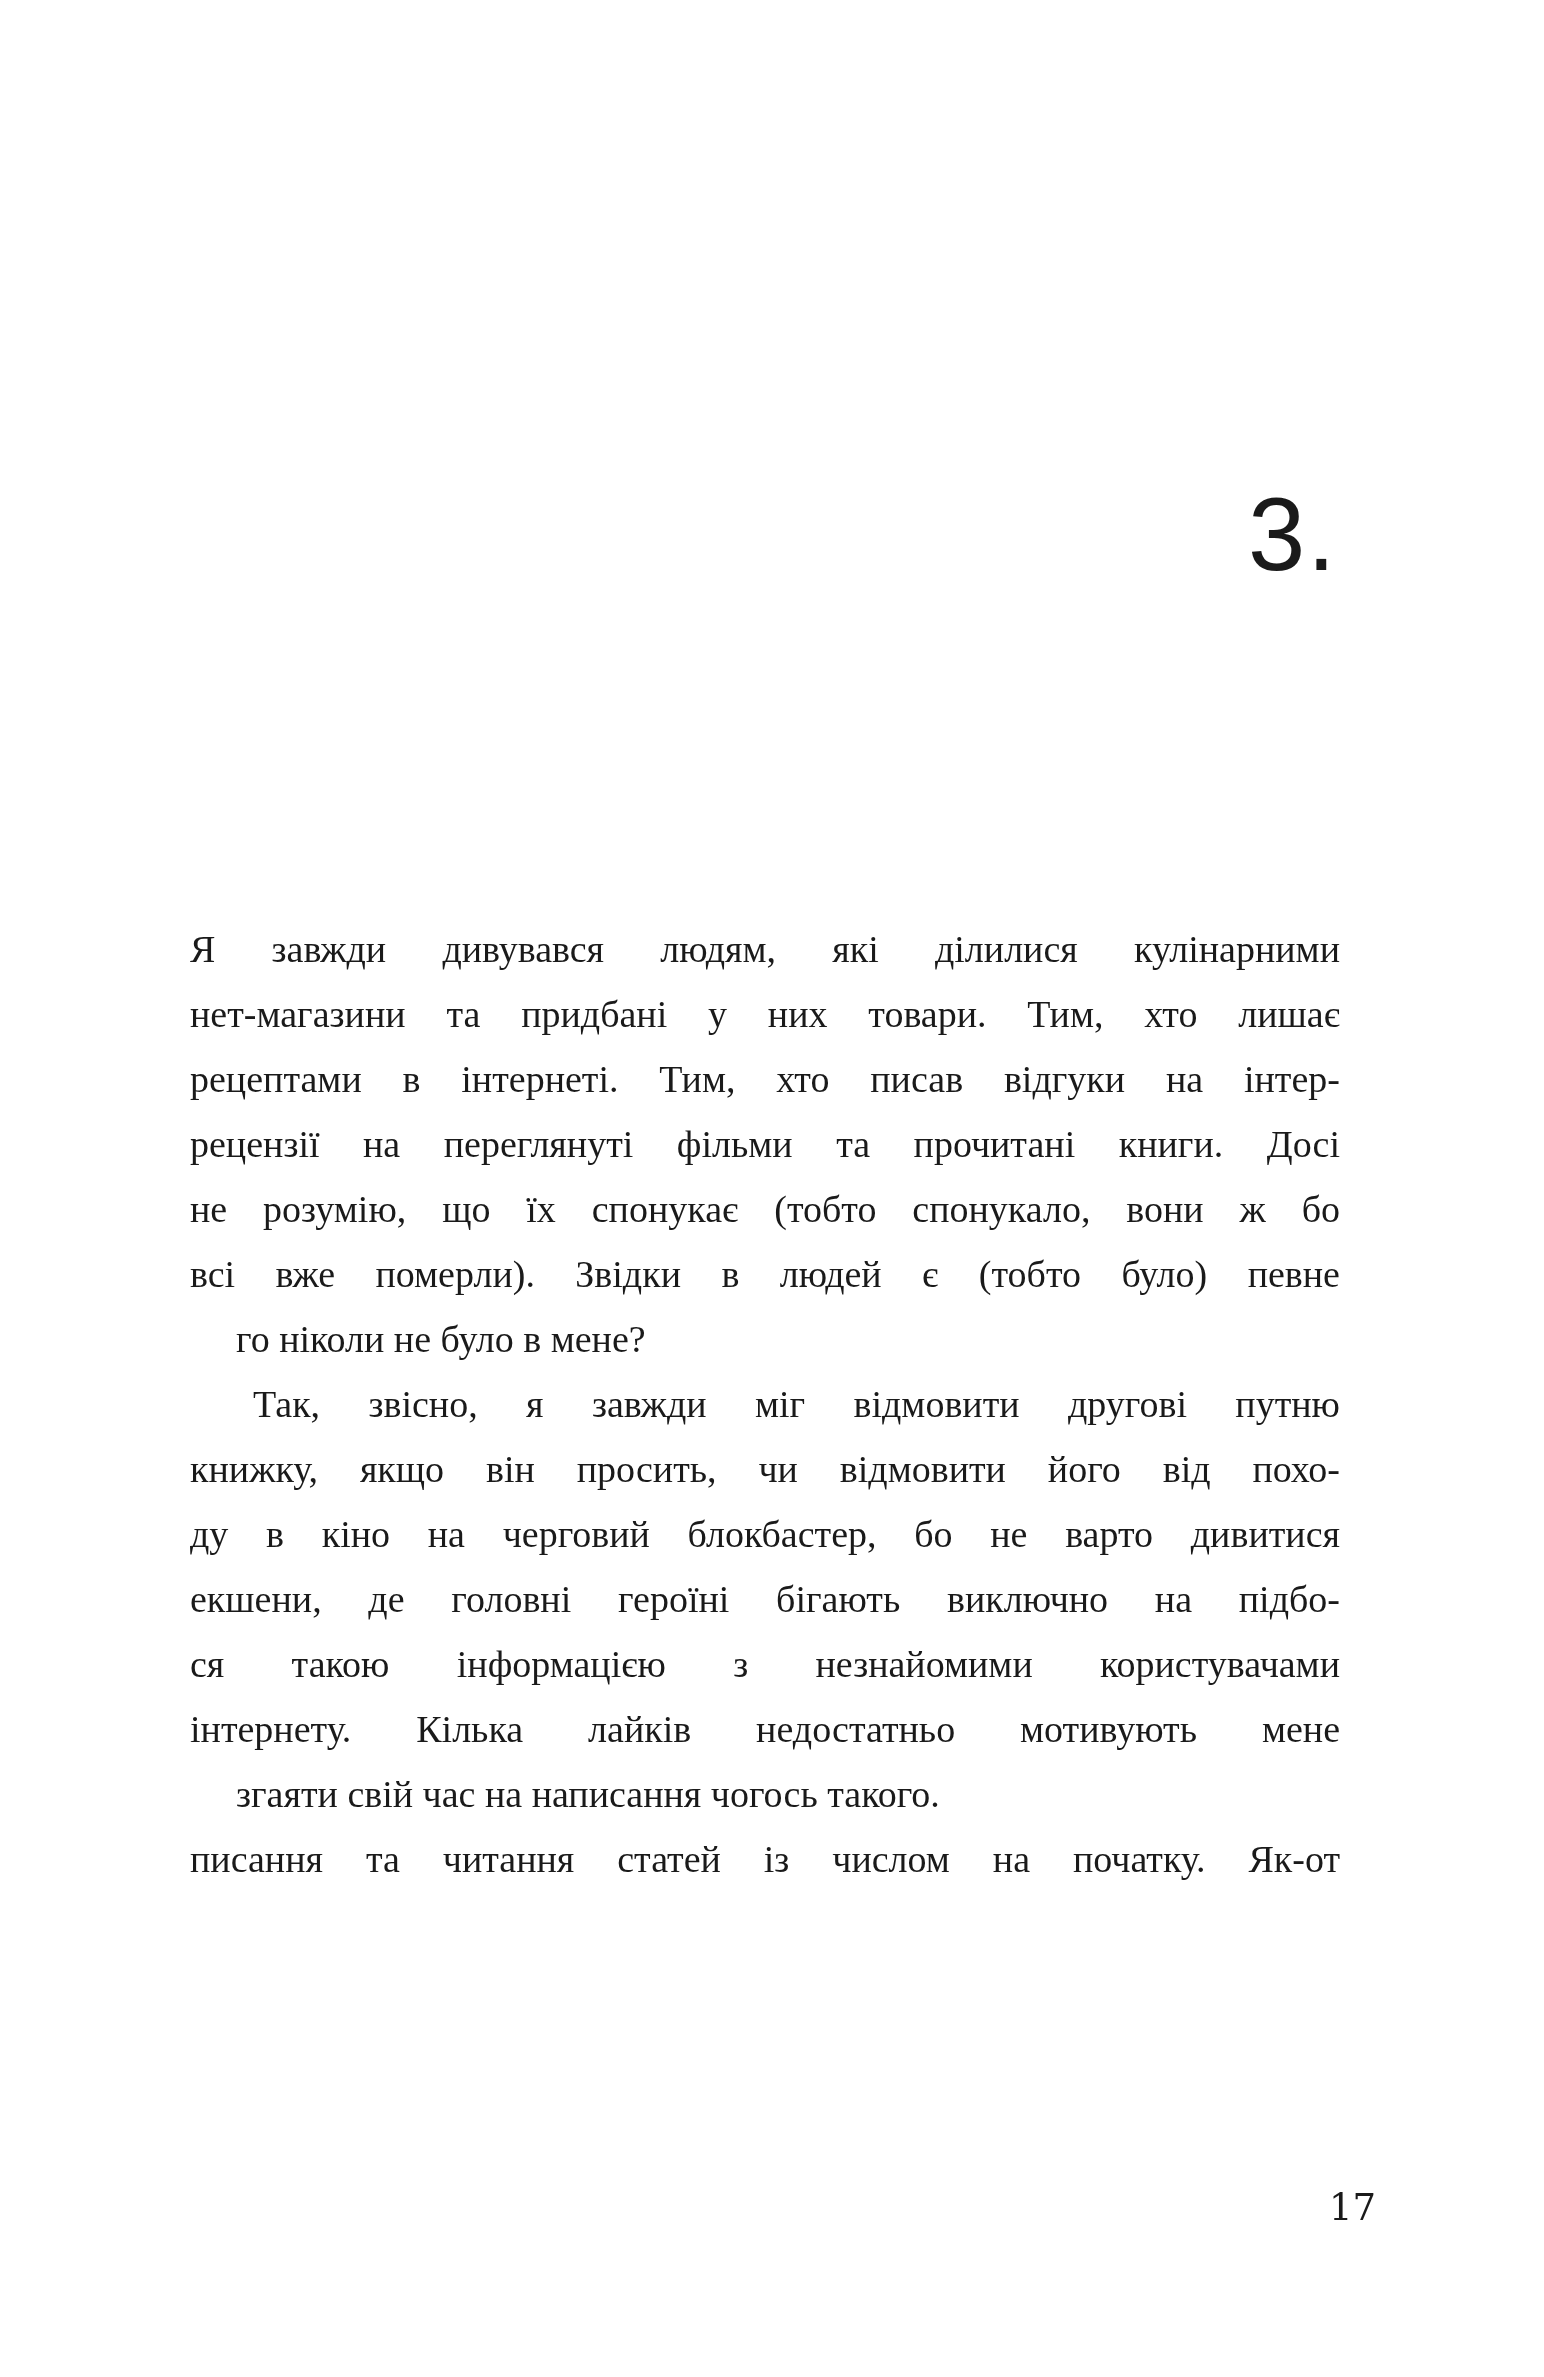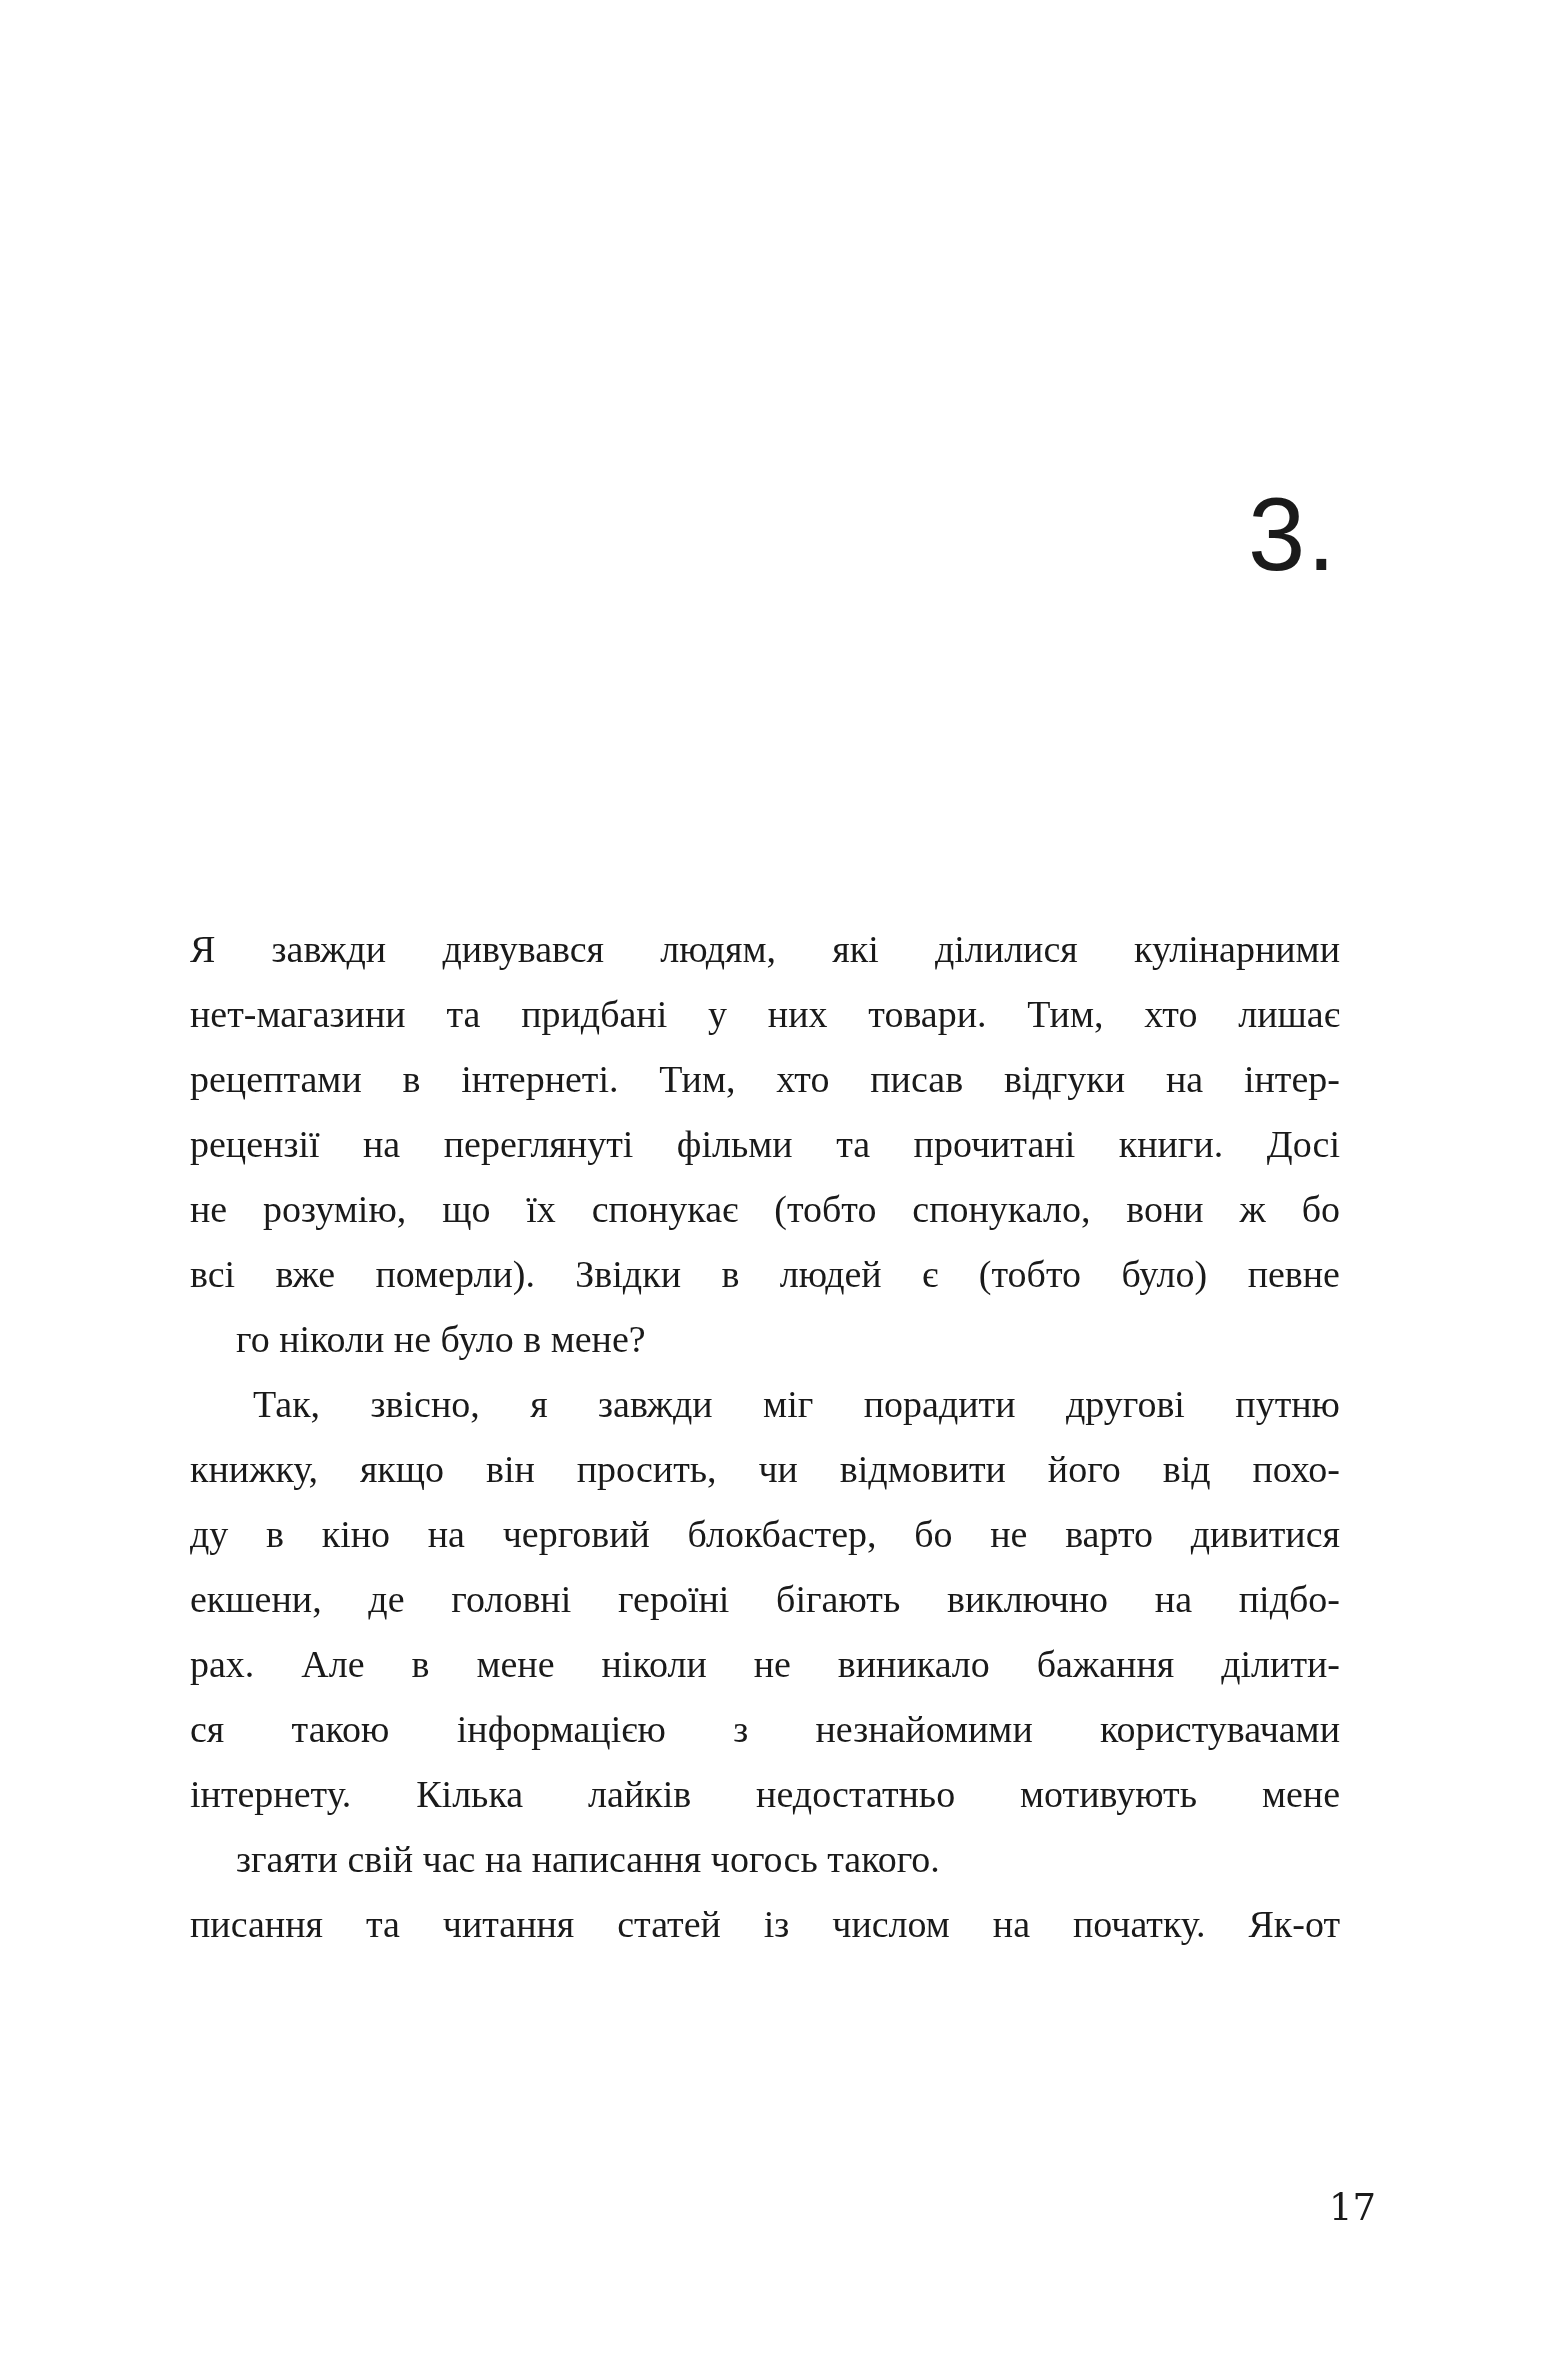--- a/index.html
+++ b/index.html
@@ -69,25 +69,24 @@
   <div>
     <span class="line">Я завжди дивувався людям, які ділилися кулінарними</span>
     <span class="line">нет-магазини та придбані у них товари. Тим, хто лишає</span>
     <span class="line">рецептами в інтернеті. Тим, хто писав відгуки на інтер-</span>
     <span class="line">рецензії на переглянуті фільми та прочитані книги. Досі</span>
     <span class="line">не розумію, що їх спонукає (тобто спонукало, вони ж бо</span>
     <span class="line">всі вже померли). Звідки в людей є (тобто було) певне</span>
     <span class="line last">го ніколи не було в мене?</span>
   </div>
   <div>
-    <span class="line indent">Так, звісно, я завжди міг порадити другові путню</span>
+    <span class="line indent">Так, звісно, я завжди міг відмовити другові путню</span>
     <span class="line">книжку, якщо він просить, чи відмовити його від похо-</span>
     <span class="line">ду в кіно на черговий блокбастер, бо не варто дивитися</span>
     <span class="line">екшени, де головні героїні бігають виключно на підбо-</span>
-    <span class="line">рах. Але в мене ніколи не виникало бажання ділити-</span>
     <span class="line">ся такою інформацією з незнайомими користувачами</span>
     <span class="line">інтернету. Кілька лайків недостатньо мотивують мене</span>
     <span class="line last">згаяти свій час на написання чогось такого.</span>
   </div>
   <div>
     <span class="line">писання та читання статей із числом на початку. Як-от</span>
   </div>
 </div>
 
 <div class="page-number">17</div>

